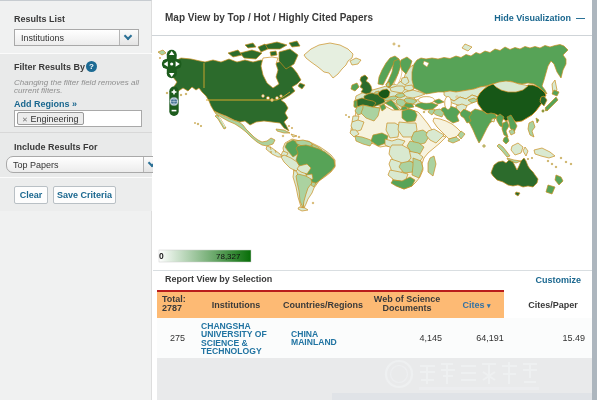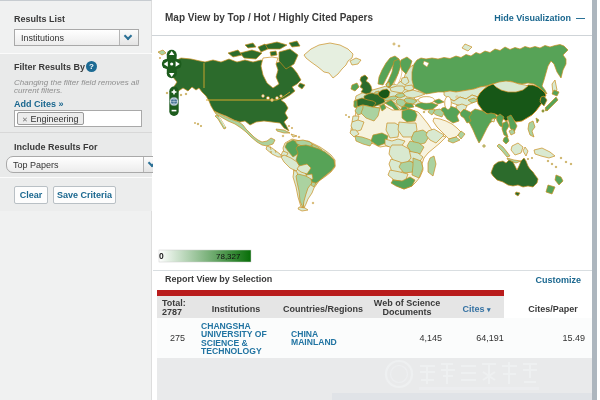--- a/index.html
+++ b/index.html
@@ -25,22 +25,22 @@
 .btn { position:absolute; height:18px; background:#fdfdfd; border:1px solid #b9c0c5;
   border-radius:2px; color:#1a678f; font-weight:bold; font-size:9px; text-align:center; }
 
 #mainhead { left:152px; top:0; width:440px; height:36px; background:#fff; border-bottom:1px solid #cfd4d8; }
 .blue { color:#1a678f; }
 #scrollbar { left:592px; top:0; width:5px; height:400px; background:#adb6be; }
 #mapzone { left:153px; top:37px; width:439px; height:233px; background:#fff; }
 
 #report { left:153px; top:270px; width:439px; height:130px; }
 #rvhead { position:absolute; left:0; top:0; width:439px; height:20px; background:#fff; border-top:1px solid #d9dee1;text-decoration:underline; }
-#thead { position:absolute; left:4px; top:20px; width:347px; height:28px; background:#e5e5e5;
-  border-top:6px solid #b91c1c; }
+#thead { position:absolute; left:4px; top:20px; width:347px; height:28px; background:#fdba74;
+  border-top:2px solid #b91c1c; }
 .th { position:absolute; font-size:9px; font-weight:bold; color:#3a3a3a; text-align:center; line-height:9px;}
 .row { position:absolute; left:4px; top:48px; width:435px; height:40px; background:#fbfcfc; }
 .cell { position:absolute; font-size:9px; color:#333; }
 .inst { font-size:8.6px; font-weight:bold; color:#2174a2; line-height:8.4px; }
 #below { position:absolute; left:4px; top:88px; width:435px; height:42px; background:#e9eaeb; }
 </style>
 </head>
 <body>
 <div id="page">
 
@@ -53,21 +53,21 @@
       <span class="tx">Institutions</span>
       <span class="chev">
           <i></i>
         </span>
     </div>
     <div class="lbl" style="left:14px; top:61px;">Filter Results By</div>
     <div class="abs" style="left:86px; top:60px; width:11px; height:11px; border-radius:50%;
          background:#1d6b94; color:#fff; font-size:8px; font-weight:bold; text-align:center; line-height:11px;">?</div>
     <div class="abs" style="left:14px; top:78px; width:130px; font-size:8px; font-style:italic;
          color:#8f8f8f; line-height:7.5px;">Changing the filter field removes all current filters.</div>
-    <div class="abs blue" style="left:14px; top:98px; font-size:9px; font-weight:bold;">Add Cites »</div>
+    <div class="abs blue" style="left:14px; top:98px; font-size:9px; font-weight:bold;">Add Regions »</div>
     <div class="abs" style="left:14px; top:109px; width:128px; height:17px; background:#fff; border:1px solid #a9a9a9;">
       <div class="abs" style="left:2px; top:1px; height:13px; background:#ececec; border:1px solid #9a9a9a;
            border-radius:2px; font-size:9px; color:#333; padding:0 5px 0 4px; line-height:12px;">
         <span style="color:#777; font-size:7px;">✕</span> Engineering</div>
     </div>
     <div class="lbl" style="left:14px; top:141px;">Include Results For</div>
     <div class="select" style="left:6px; top:155px; width:157px;border-radius:7px;">
       <span class="tx">Top Papers</span>
       <span class="chev">
           <i></i>

